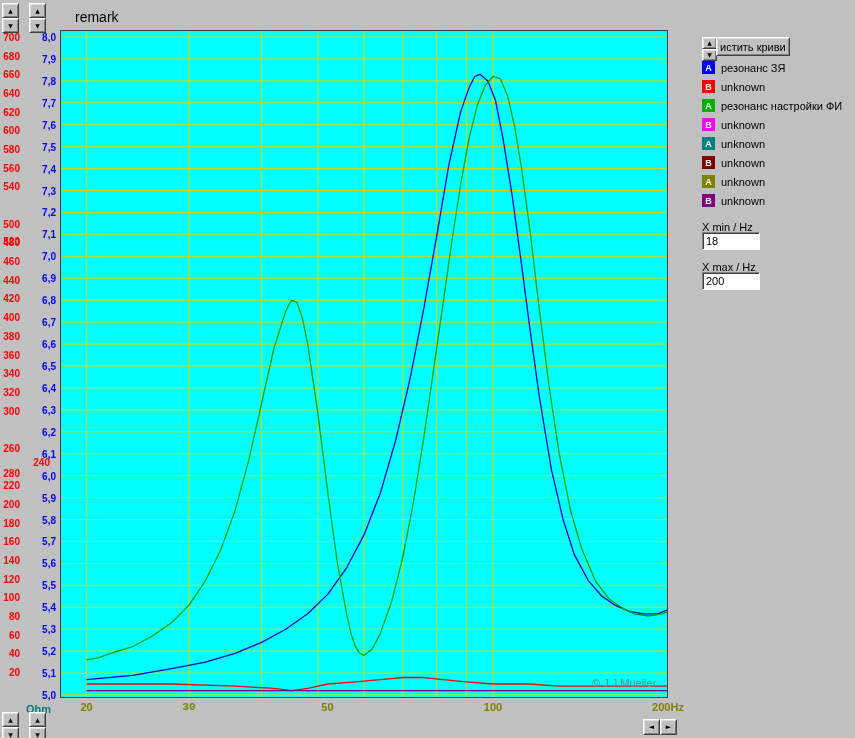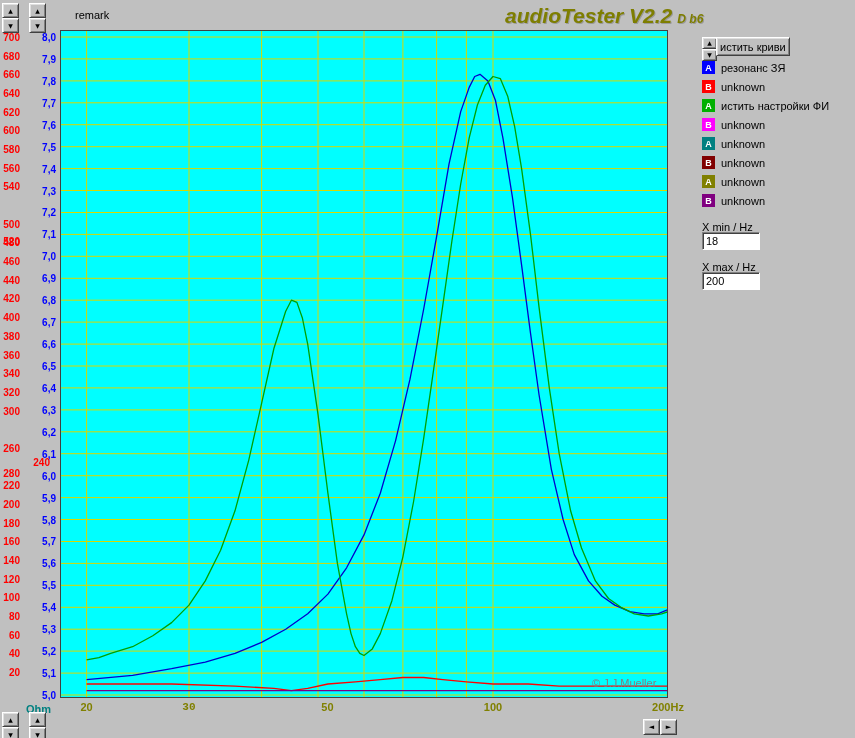--- a/index.html
+++ b/index.html
@@ -14,21 +14,21 @@
 
   .spin{position:absolute;display:flex;}
   .spin.v{flex-direction:column;}
   .spin.h{flex-direction:row;}
   .sbtn{width:15px;height:13px;display:flex;align-items:center;justify-content:center;cursor:default;}
   .spin.h .sbtn{width:15px;height:14px;}
   .spin.sm .sbtn{width:13px;height:10px;}
   .arr{font-family:"DejaVu Sans",sans-serif;font-size:6px;line-height:1;color:#000;}
   .spin.h .arr{font-size:7px;}
 
-  .remark{position:absolute;left:75px;top:9px;font-size:11px;color:#000;}
+  .remark{position:absolute;left:75px;top:9px;font-size:14px;color:#000;}
   .title{position:absolute;left:505px;top:4px;color:#7e7e00;font-weight:bold;font-style:italic;
          font-size:21px;white-space:nowrap;text-shadow:1px 1px 0 #9a9a9a;}
   .title .suffix{font-size:12px;margin-left:5px;}
 
   #plot{position:absolute;left:60px;top:30px;}
 
   #yRed,#yBlue{position:absolute;top:0;height:738px;}
   #yRed{left:0;width:20px;}
   #yBlue{left:34px;width:22px;}
   .tick{position:absolute;width:100%;text-align:right;font-size:10px;font-weight:700;line-height:11px;}
@@ -71,23 +71,20 @@
     <div class="sbtn raised">
         <span class="arr">▲</span>
       </div>
     <div class="sbtn raised">
         <span class="arr">▼</span>
       </div>
   </div>
 
   <div class="remark">remark</div>
 
-  <div class="title">
-    <span>audioTester V2.2</span><span class="suffix">D b6</span>
-  </div>
 
   <svg id="plot" width="608" height="668" viewBox="0 0 608 668">
       <rect x="0" y="0" width="608" height="668" fill="#00ffff"></rect>
       <line x1="0" y1="7.0" x2="608" y2="7.0" stroke="#d8d800" stroke-width="1"></line>
       <line x1="0" y1="28.9" x2="608" y2="28.9" stroke="#d8d800" stroke-width="1"></line>
       <line x1="0" y1="50.9" x2="608" y2="50.9" stroke="#d8d800" stroke-width="1"></line>
       <line x1="0" y1="72.8" x2="608" y2="72.8" stroke="#d8d800" stroke-width="1"></line>
       <line x1="0" y1="94.7" x2="608" y2="94.7" stroke="#d8d800" stroke-width="1"></line>
       <line x1="0" y1="116.7" x2="608" y2="116.7" stroke="#d8d800" stroke-width="1"></line>
       <line x1="0" y1="138.6" x2="608" y2="138.6" stroke="#d8d800" stroke-width="1"></line>
@@ -227,21 +224,21 @@
       <div class="lrow">
         <span class="lsq" style="background: rgb(0, 0, 255);">A</span>
         <span class="llabel">резонанс ЗЯ</span>
       </div>
       <div class="lrow">
         <span class="lsq" style="background: rgb(255, 0, 0);">B</span>
         <span class="llabel">unknown</span>
       </div>
       <div class="lrow">
         <span class="lsq" style="background: rgb(0, 176, 0);">A</span>
-        <span class="llabel">истить настройки ФИ</span>
+        <span class="llabel">резонанс настройки ФИ</span>
       </div>
       <div class="lrow">
         <span class="lsq" style="background: rgb(255, 0, 255);">B</span>
         <span class="llabel">unknown</span>
       </div>
       <div class="lrow">
         <span class="lsq" style="background: rgb(0, 128, 128);">A</span>
         <span class="llabel">unknown</span>
       </div>
       <div class="lrow">

